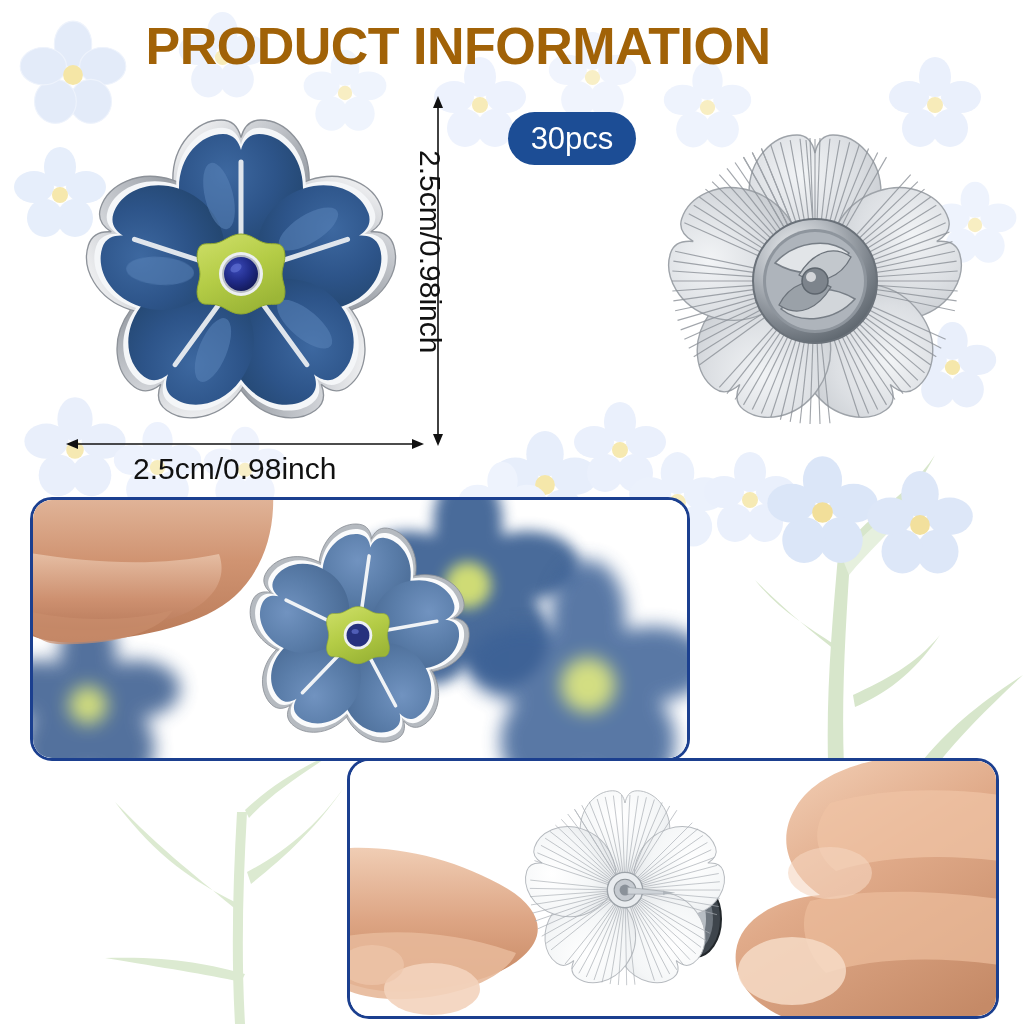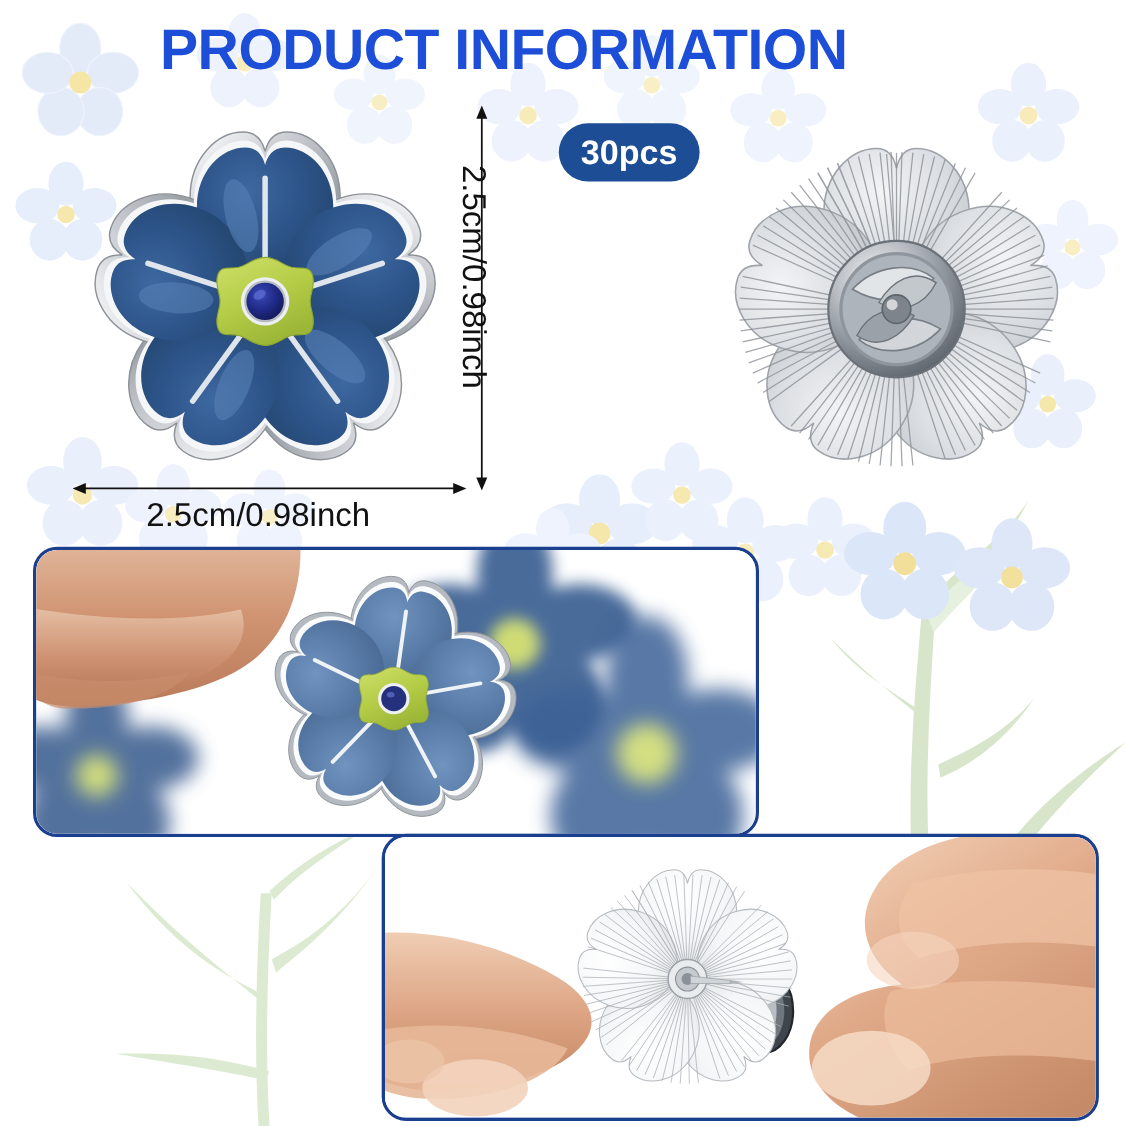--- a/index.html
+++ b/index.html
@@ -19,33 +19,33 @@
 
   .bgleaf{position:absolute;}
 
   
   #title{
     position:absolute;left:0;top:16px;width:916px;
     text-align:center;
     font-weight:bold;
     font-size:52px;
     letter-spacing:-0.5px;
-    color:#1d4ed8;
+    color:#a16207;
     font-family:"Liberation Sans", sans-serif;
     white-space:nowrap;
   }
 
   
   #badge{
     position:absolute;left:508px;top:112px;
     width:128px;height:53px;
     background:#1c4d95;
     border-radius:27px;
     color:#ffffff;
-    font-weight:bold;
+    font-weight:normal;
     font-size:31px;
     display:flex;align-items:center;justify-content:center;
     letter-spacing:0px;
   }
 
   
   .dimline{position:absolute;}
   #dim-v-label{
     position:absolute;
     left:447px;top:150px;

